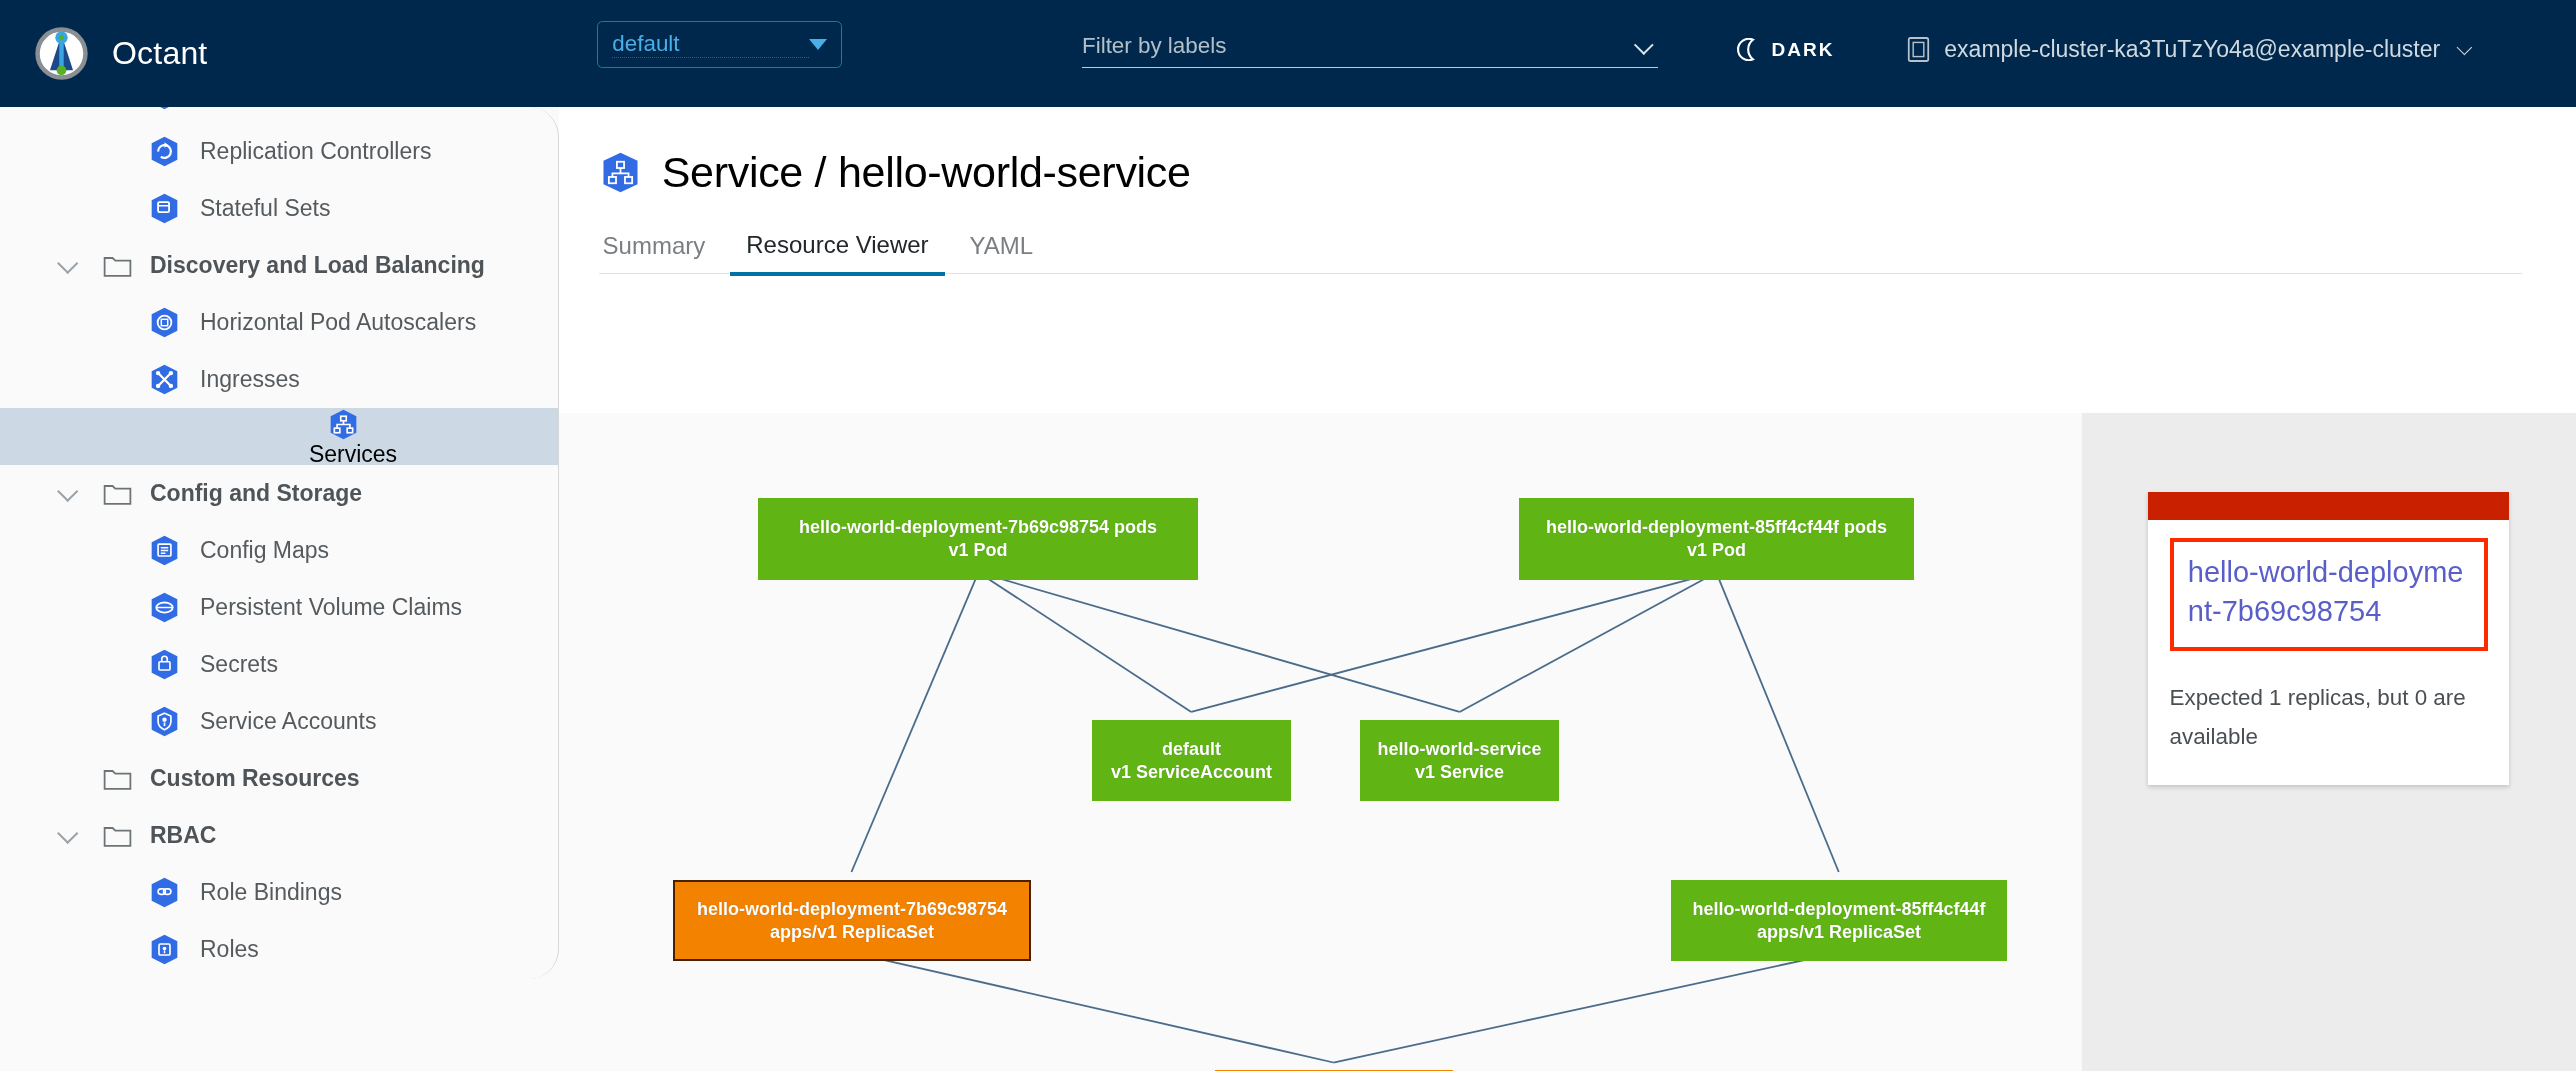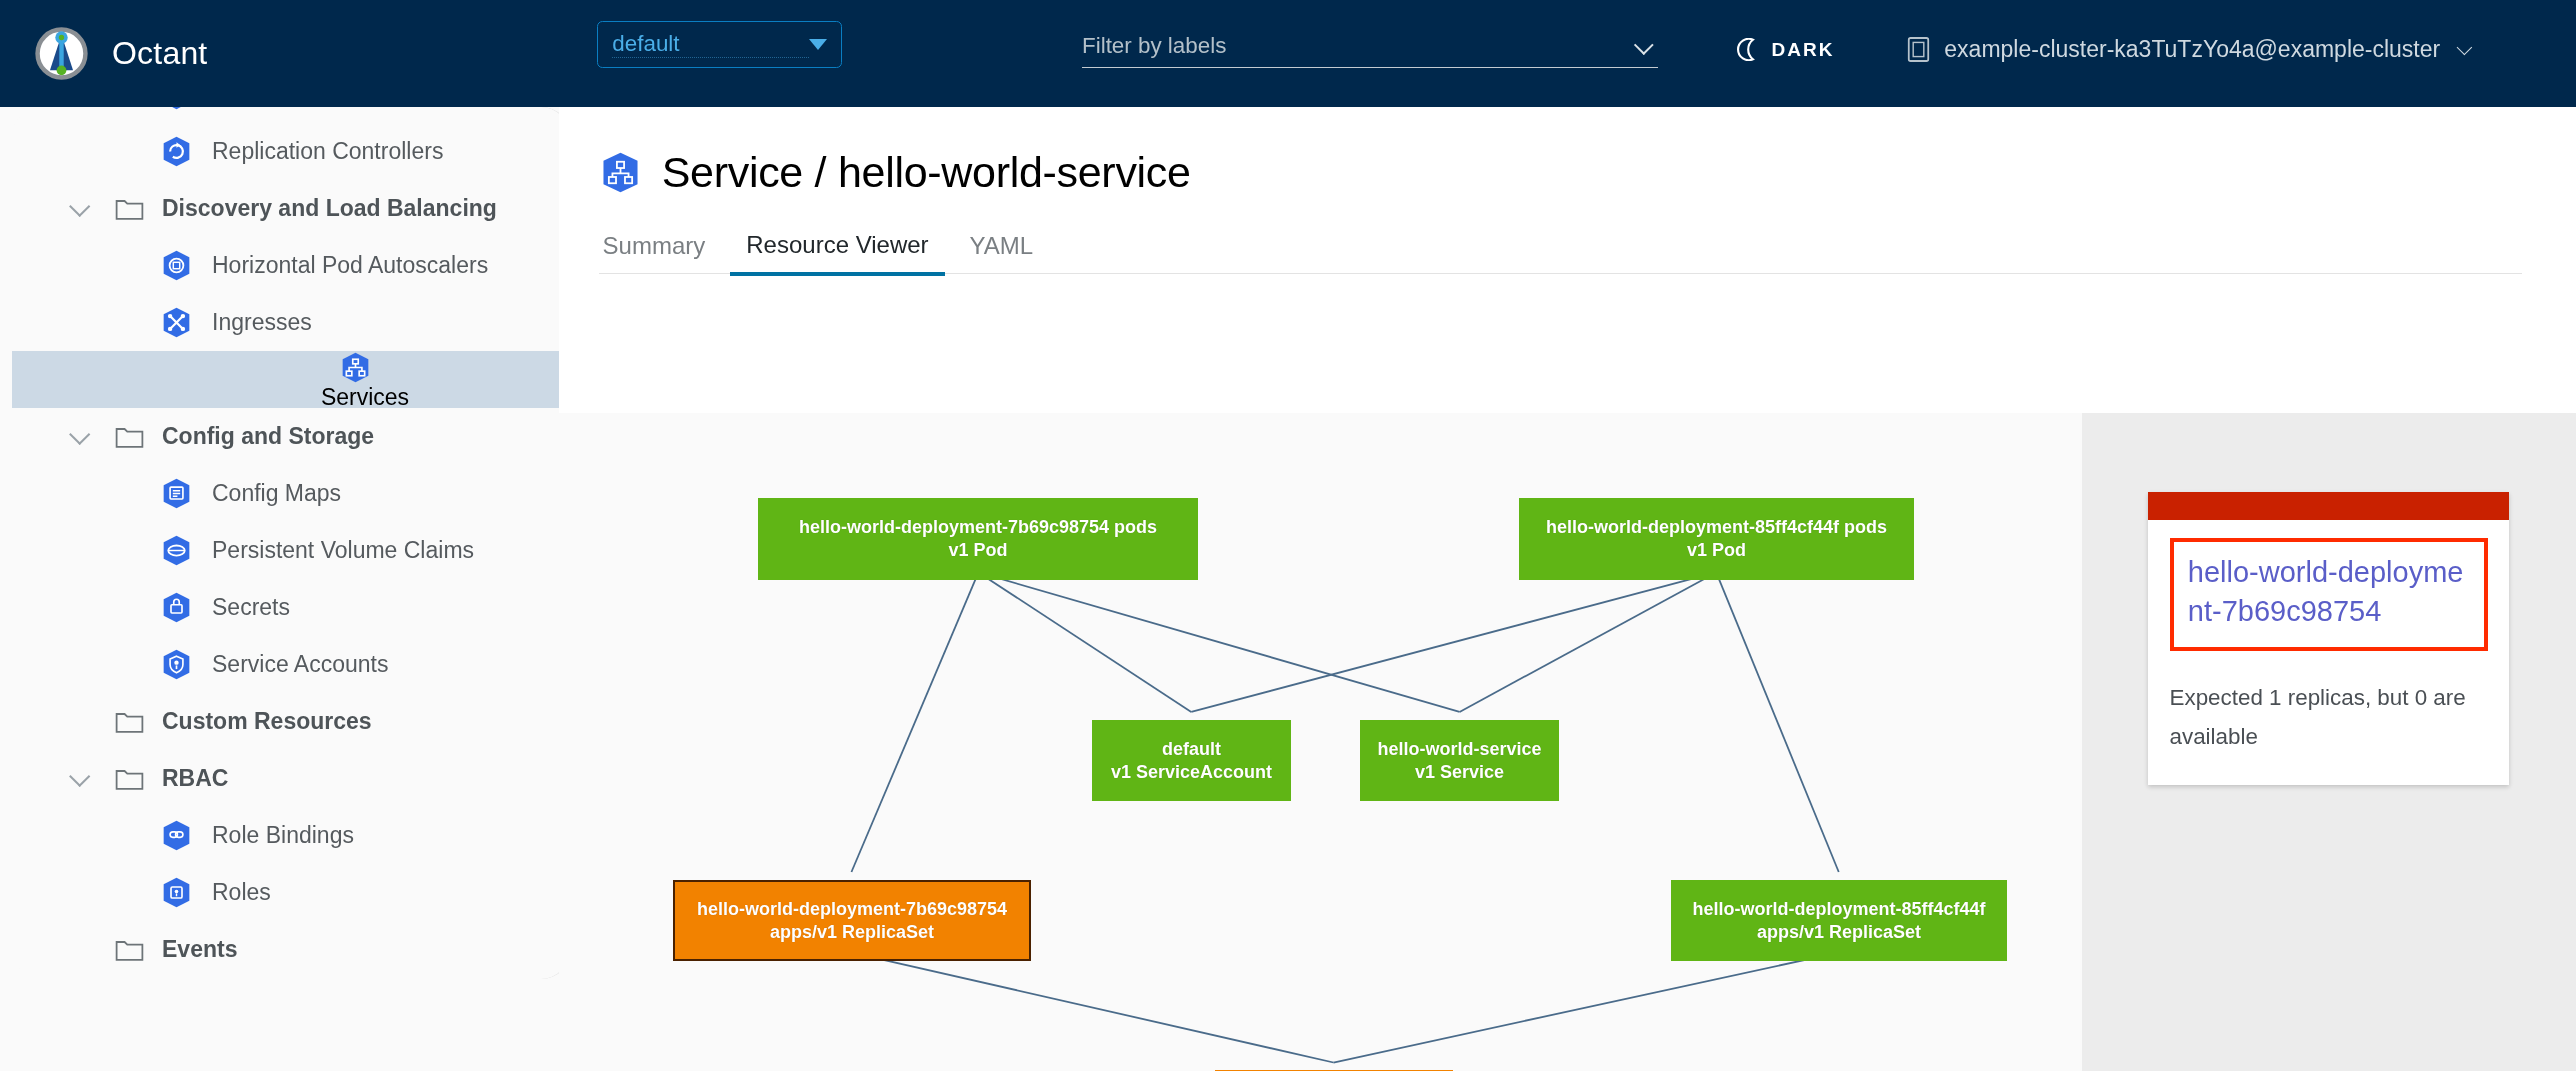--- a/index.html
+++ b/index.html
@@ -89,21 +89,21 @@
   .cluster-chev::before {
     content: ""; position: absolute; left: 0.9px; top: 0px;
     width: 9.8px; height: 9.8px;
     border-right: 1.8px solid #cfd9e0;
     border-bottom: 1.8px solid #cfd9e0;
     transform: rotate(45deg);
   }
 
   
   .sidebar {
-    position: absolute; top: 107px; left: 12px;
+    position: absolute; top: 107px; left: 0;
     width: 559px; height: 872px;
     background: #fafafa;
     border-right: 0.9px solid #d8d8d8;
     overflow: hidden;
     border-radius: 30px;
   }
   .nav-row {
     display: flex; align-items: center;
     height: 57px;
   }
@@ -272,20 +272,28 @@
         </svg></span>
       <span class="nav-label">Replica Sets</span>
     </div>
     <div class="nav-row leaf">
       <span class="nav-icon"><svg width="33" height="33" viewBox="0 0 36 36">
           <polygon points="18,2 32,9 32,27 18,34 4,27 4,9" fill="#326ce5"></polygon>
           <path d="M11 18a7 7 0 1 1 3 5.7" fill="none" stroke="#fff" stroke-width="2.4"></path>
           <path d="M18 8l4 3-4 3z" fill="#fff"></path>
         </svg></span>
       <span class="nav-label">Replication Controllers</span>
+    </div>
+    <div class="nav-row leaf">
+      <span class="nav-icon"><svg width="33" height="33" viewBox="0 0 36 36">
+          <polygon points="18,2 32,9 32,27 18,34 4,27 4,9" fill="#326ce5"></polygon>
+          <rect x="11" y="11" width="12" height="11" rx="1.5" fill="none" stroke="#fff" stroke-width="2"></rect>
+          <path d="M11 15h12" stroke="#fff" stroke-width="1.6"></path>
+        </svg></span>
+      <span class="nav-label">Stateful Sets</span>
     </div>
     <div class="nav-row group">
       <span class="grp-chev open"></span>
       <span class="folder"><svg width="29" height="24" viewBox="0 0 32 27">
           <path d="M1.5 24.5V4.5h9l3 3h17v17z" fill="none" stroke="#6d7478" stroke-width="2"></path>
         </svg></span>
       <span class="nav-label bold">Discovery and Load Balancing</span>
     </div>
     <div class="nav-row leaf">
       <span class="nav-icon"><svg width="33" height="33" viewBox="0 0 36 36">

